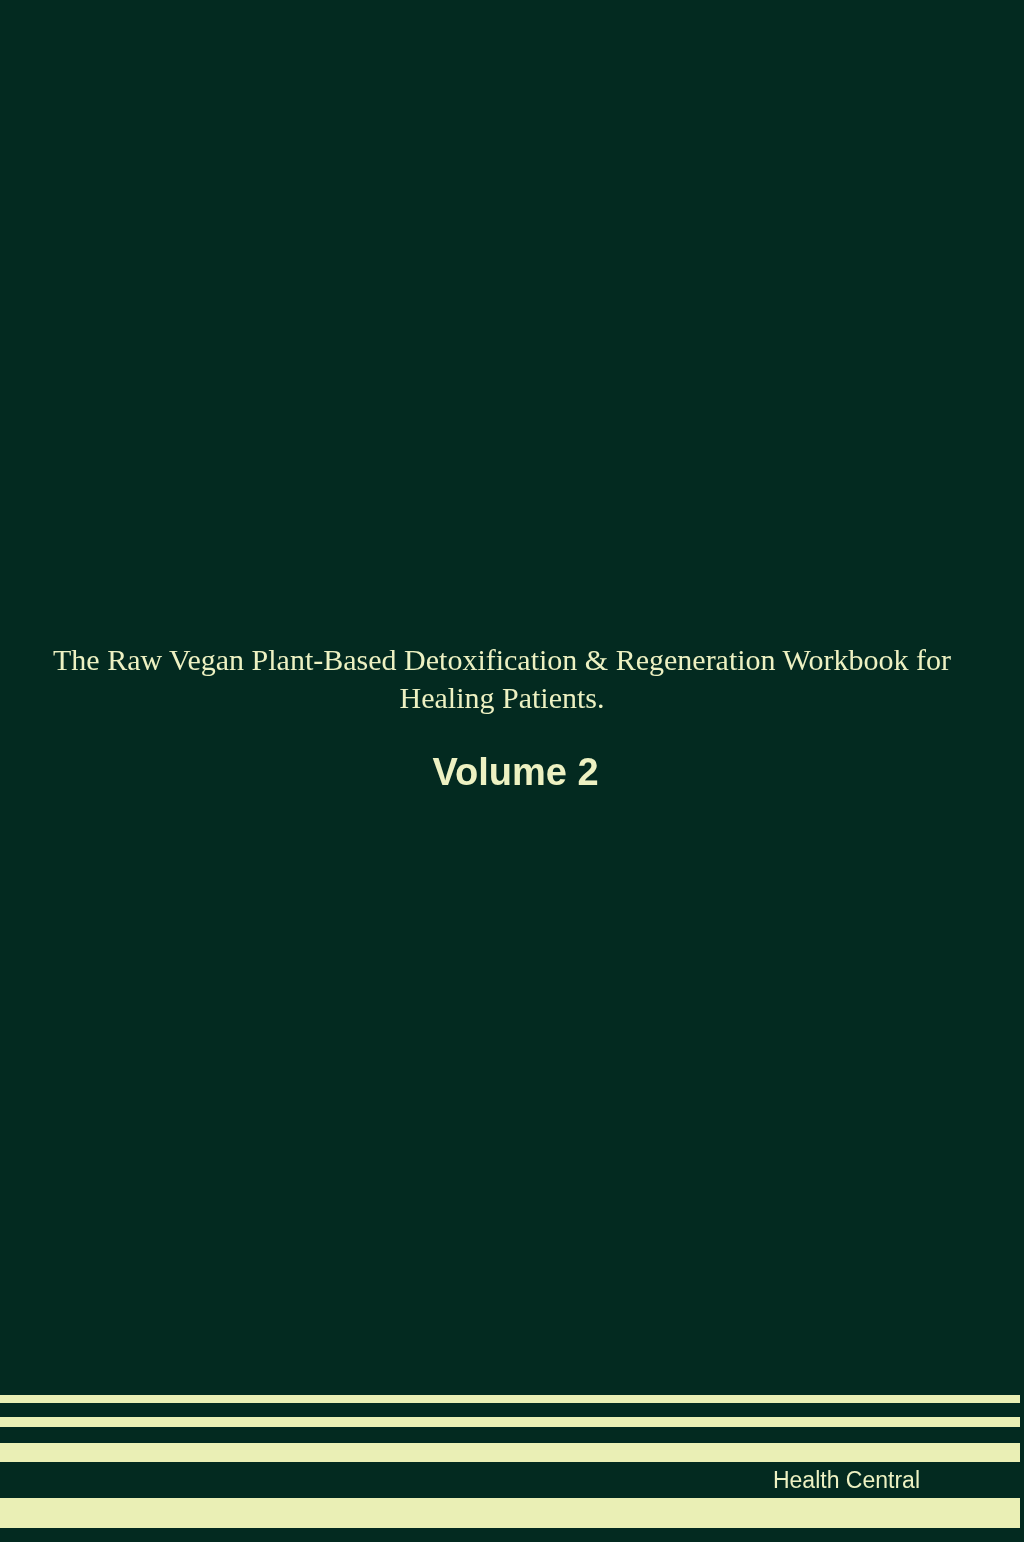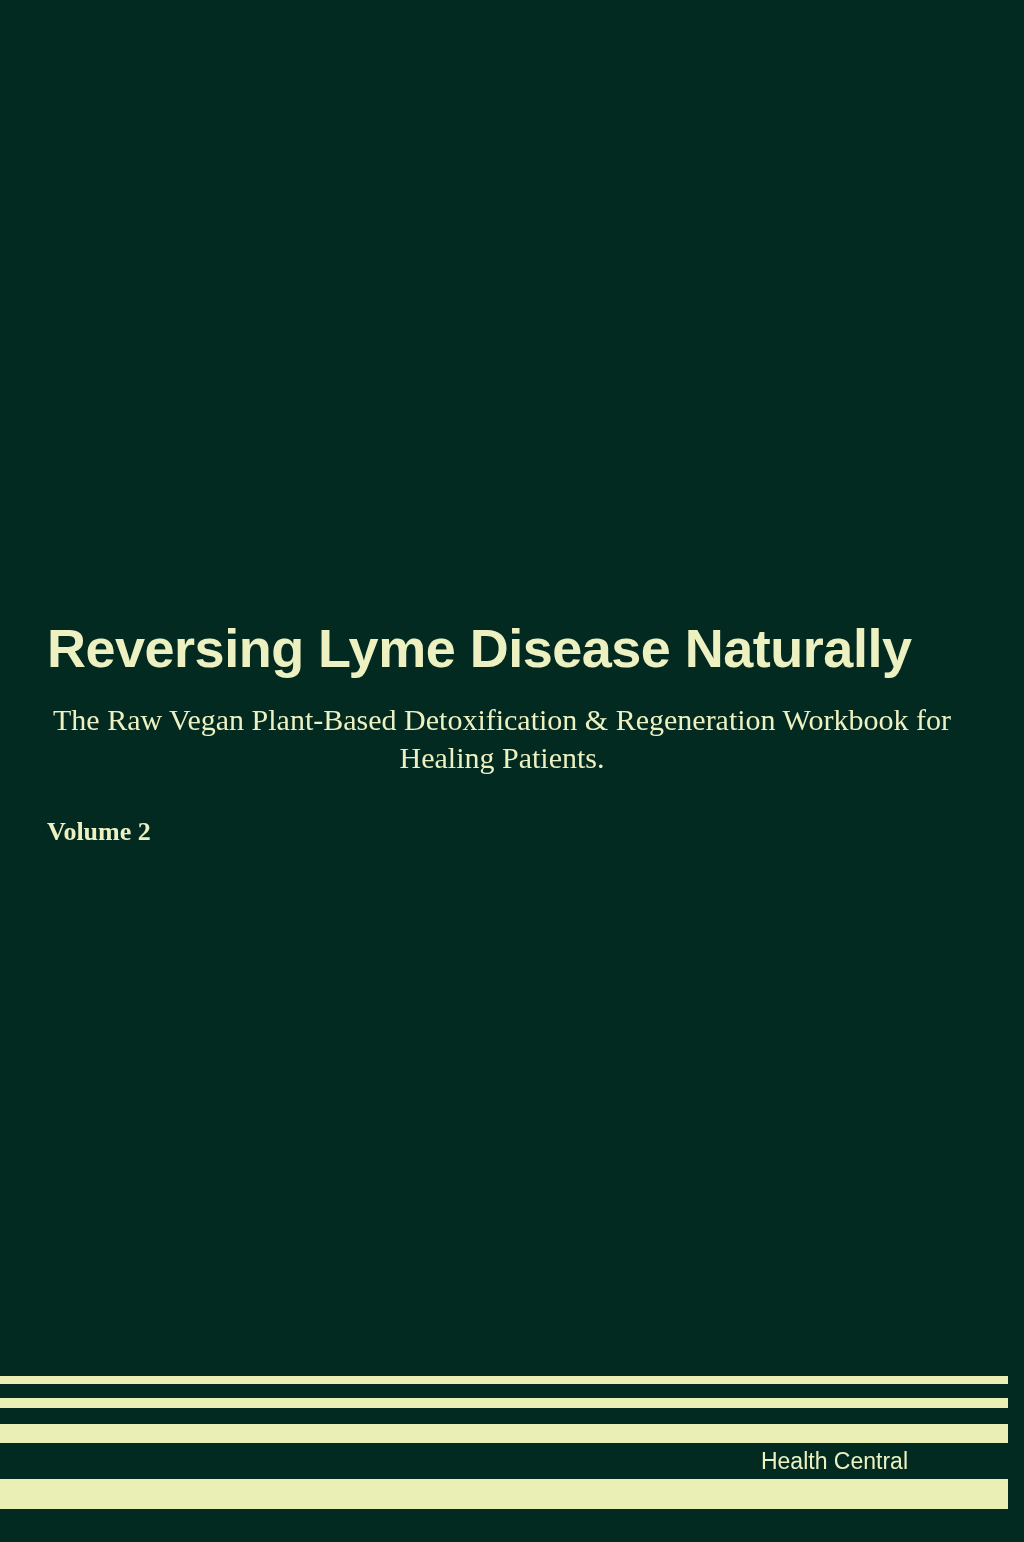--- a/index.html
+++ b/index.html
@@ -37,33 +37,34 @@
     font-family: "Liberation Serif", "DejaVu Serif", serif;
     font-weight: normal;
     font-size: 30px;
     line-height: 38px;
     color: var(--ink, #edf1c2);
     text-align: center;
   }
 
   .volume-label {
     margin-top: 38px;
-    font-family: Liberation Serif, serif;
+    font-family: Liberation Sans, sans-serif;
     font-weight: bold;
-    font-size: 26px;
+    font-size: 38px;
     line-height: 34px;
     color: var(--ink, #edf1c2);
+    text-align: center;
   }
 
   .footer {
     position: absolute;
     left: 0;
-    right: 16px;
+    right: 4px;
     bottom: 0;
-    height: 166px;
+    height: 147px;
   }
   .footer .stripe {
     width: 100%;
     background: var(--stripe, #eaefb5);
   }
   .footer .gap { width: 100%; }
 
   .s1 { height: 8px; }
   .g1 { height: 14px; }
   .s2 { height: 10px; }
@@ -84,21 +85,20 @@
   }
   .s4 { height: 30px; }
   .g3 { height: 14px; }
 </style>
 </head>
 <body>
 
 <div class="cover">
 
   <div class="title-block">
-    <h1 class="book-title">Reversing Lyme Disease Naturally</h1>
     <p class="book-subtitle">The Raw Vegan Plant-Based Detoxification &amp; Regeneration Workbook for Healing Patients.</p>
     <p class="volume-label">Volume 2</p>
   </div>
 
   <div class="footer">
     <div class="stripe s1"></div>
     <div class="gap g1"></div>
     <div class="stripe s2"></div>
     <div class="gap g2"></div>
     <div class="stripe s3"></div>

